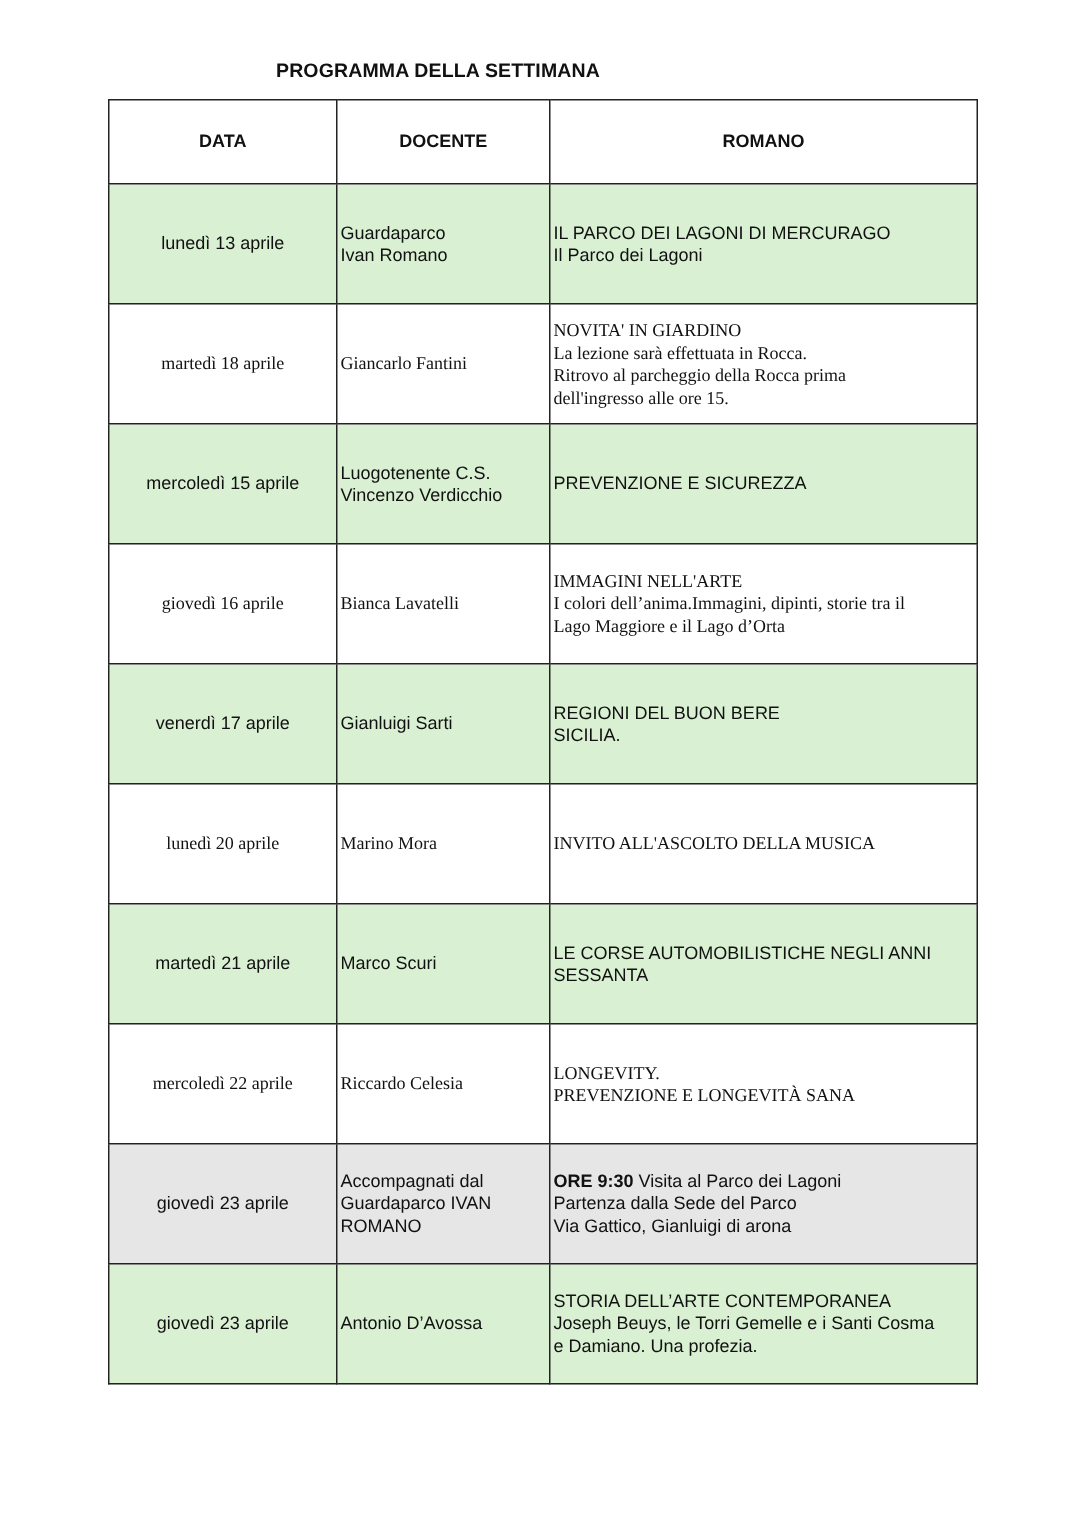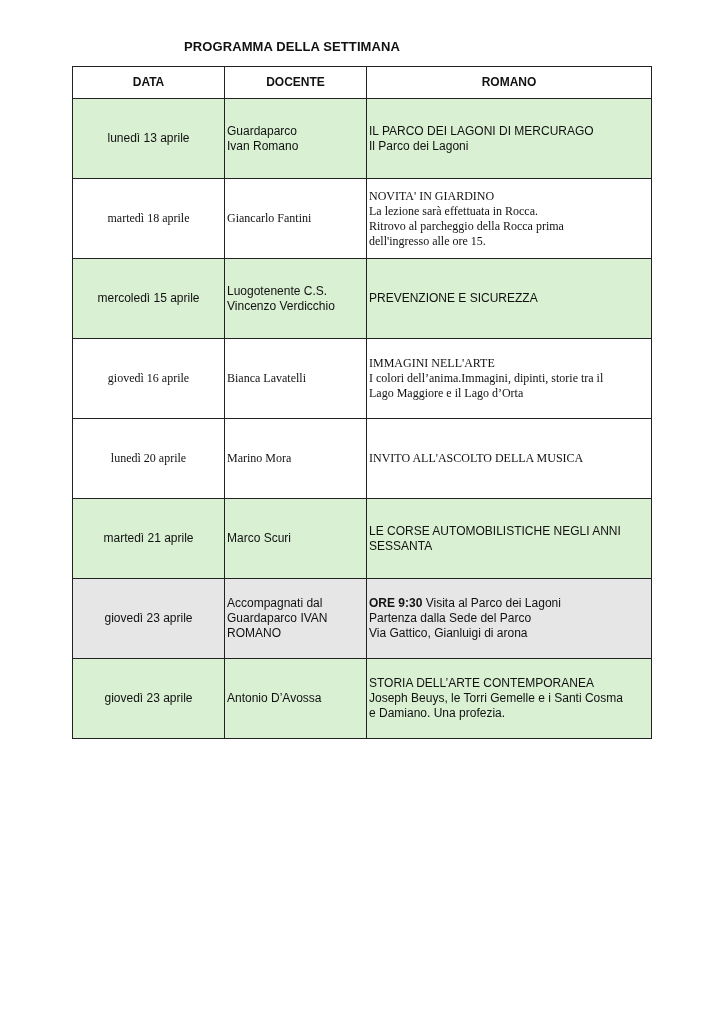--- a/index.html
+++ b/index.html
@@ -41,21 +41,21 @@
     border: 1.5px solid #222222;
     font-size: 12px;
     line-height: 15px;
     vertical-align: middle;
   }
   table.schedule th {
     height: 31px;
     font-weight: bold;
     text-align: center;
     background: #ffffff;
-    padding: 0;
+    padding: 12px;
   }
   table.schedule td {
     height: 79px;
     padding: 0 2px;
   }
   table.schedule td.c-data {
     text-align: center;
   }
   table.schedule tr.bg-green td { background: #d9f0d3; }
   table.schedule tr.bg-white td { background: #ffffff; font-family: Liberation Serif, serif; }
@@ -119,37 +119,57 @@
         <td class="c-data">giovedì 16  aprile</td>
         <td class="c-docente">
           <span class="line">Bianca Lavatelli</span>
         </td>
         <td class="c-titolo">
           <span class="line">IMMAGINI NELL'ARTE</span>
           <span class="line">I colori dell’anima.Immagini, dipinti, storie tra il</span>
           <span class="line">Lago Maggiore e il Lago d’Orta</span>
         </td>
       </tr>
+      <tr class="bg-green">
+        <td class="c-data">venerdì 17  aprile</td>
+        <td class="c-docente">
+          <span class="line">Gianluigi Sarti</span>
+        </td>
+        <td class="c-titolo">
+          <span class="line">REGIONI DEL BUON BERE</span>
+          <span class="line">SICILIA.</span>
+        </td>
+      </tr>
       <tr class="bg-white">
         <td class="c-data">lunedì 20  aprile</td>
         <td class="c-docente">
           <span class="line">Marino Mora</span>
         </td>
         <td class="c-titolo">
           <span class="line">INVITO ALL'ASCOLTO DELLA MUSICA</span>
         </td>
       </tr>
       <tr class="bg-green">
         <td class="c-data">martedì 21  aprile</td>
         <td class="c-docente">
           <span class="line">Marco Scuri</span>
         </td>
         <td class="c-titolo">
           <span class="line">LE CORSE AUTOMOBILISTICHE NEGLI ANNI</span>
           <span class="line">SESSANTA</span>
+        </td>
+      </tr>
+      <tr class="bg-white">
+        <td class="c-data">mercoledì 22  aprile</td>
+        <td class="c-docente">
+          <span class="line">Riccardo Celesia</span>
+        </td>
+        <td class="c-titolo">
+          <span class="line">LONGEVITY.</span>
+          <span class="line">PREVENZIONE E LONGEVITÀ SANA</span>
         </td>
       </tr>
       <tr class="bg-grey">
         <td class="c-data">giovedì 23  aprile</td>
         <td class="c-docente">
           <span class="line">Accompagnati dal</span>
           <span class="line">Guardaparco IVAN</span>
           <span class="line">ROMANO</span>
         </td>
         <td class="c-titolo">

